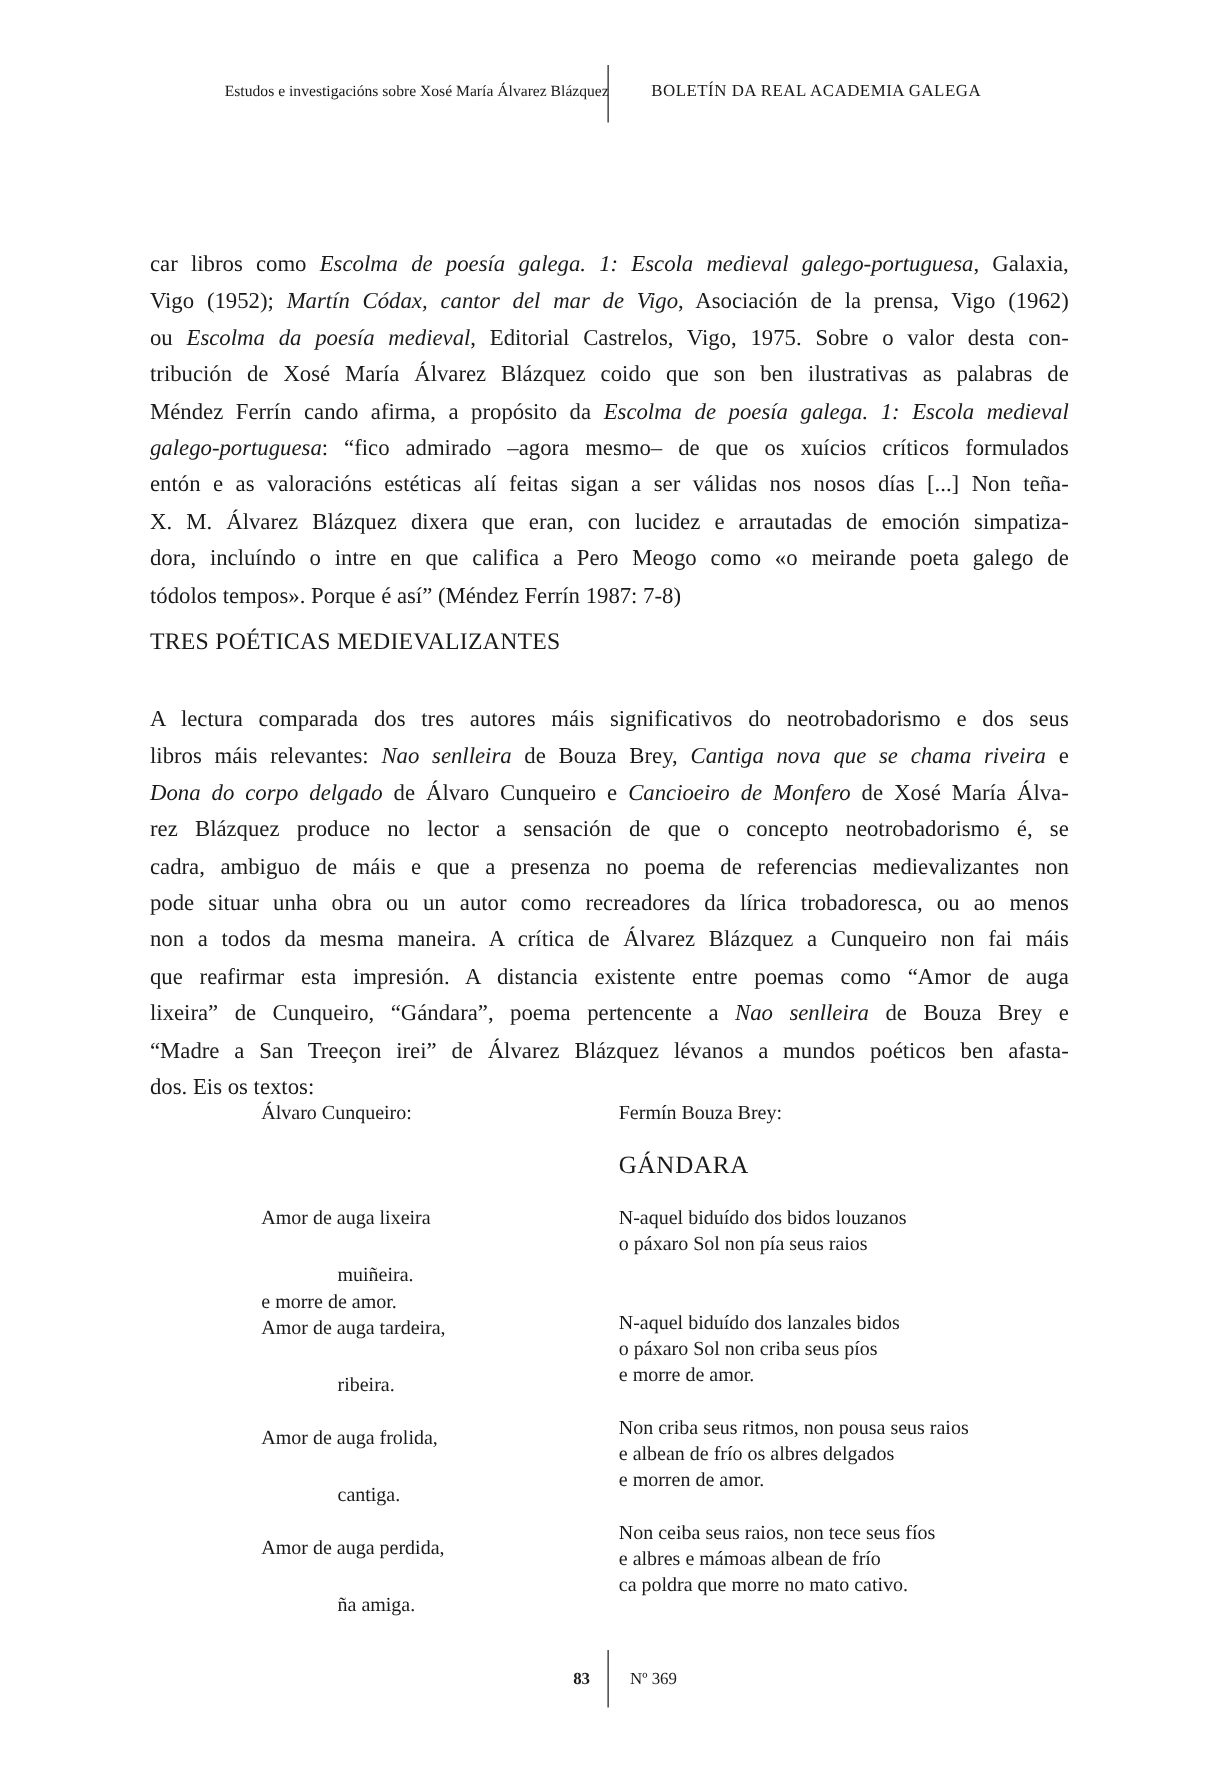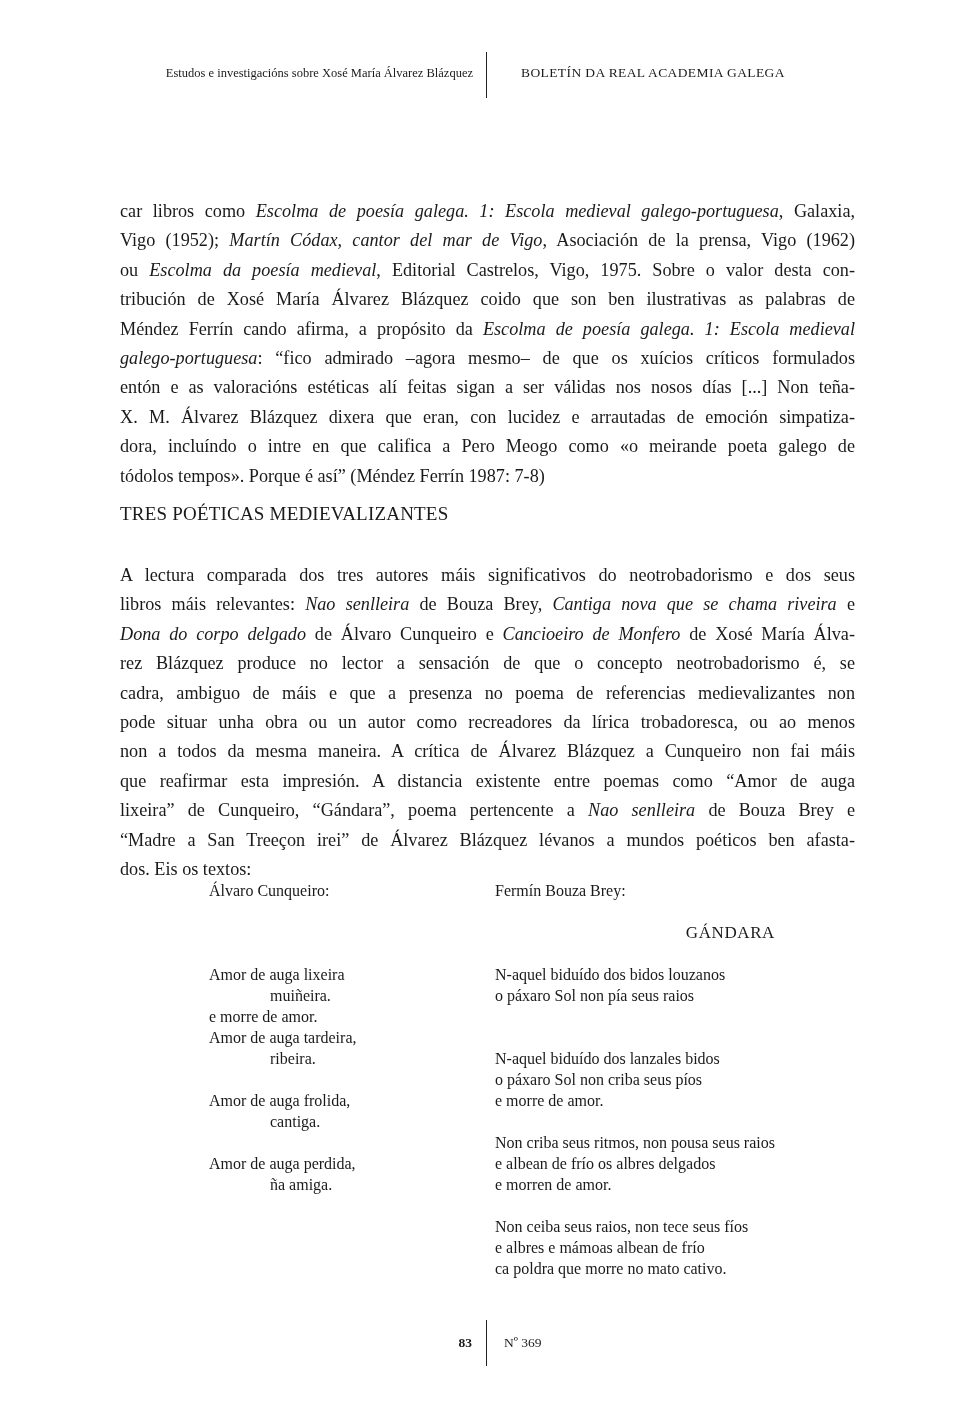--- a/index.html
+++ b/index.html
@@ -1,35 +1,35 @@
 <!DOCTYPE html>
 <html><head>
   <meta charset="utf-8">
   <style>
     html, body { margin: 0; padding: 0; background: #ffffff; }
     body { width: 975px; height: 1417px; position: relative; overflow: hidden; color: #1a1a1a; font-family: "Liberation Serif", serif; }
     .header { position: absolute; top: 52px; left: 0; width: 975px; height: 48px; }
-    .header .left { position: absolute; right: 502px; top: 14px; font-size: 12.5px; white-space: nowrap; }
+    .header .left { position: absolute; right: 488px; top: 14px; font-size: 12.5px; white-space: nowrap; }
     .header .divider { position: absolute; left: 486px; top: 0; width: 1px; height: 46px; background: #222; }
     .header .right { position: absolute; left: 521px; top: 13px; font-size: 13.5px; letter-spacing: 0.4px; white-space: nowrap; }
     .body-text { position: absolute; left: 120px; width: 735px; font-size: 18.2px; line-height: 29.4px; text-align: justify; }
     .body-text .ln { display: block; text-align: justify; text-align-last: justify; white-space: nowrap; height: 29.4px; }
     .body-text .ln.last { text-align-last: left; }
     .para1 { top: 157px; margin-top: 40px; }
     .section-title { position: absolute; left: 120px; top: 503px; font-size: 19px; letter-spacing: 0.2px; }
     .para2 { top: 537px; margin-top: 24px; }
     em { font-style: italic; }
     .poems { position: absolute; top: 880px; left: 0; width: 975px; font-size: 16px; line-height: 21px; }
     .poem-col { position: absolute; }
     .col-left { left: 209px; }
     .col-right { left: 495px; }
     .poem-line { display: block; white-space: nowrap; height: 21px; }
-    .indent { padding-left: 61px; }
+    .indent { padding-left: 61px; margin-top: 25px; }
     .gap { display: block; height: 21px; }
-    .poem-title { font-size: 17px; letter-spacing: 0.6px; text-align: right; }
+    .poem-title { font-size: 20px; letter-spacing: 0.6px; }
     .footer { position: absolute; top: 1320px; left: 0; width: 975px; height: 50px; font-family: Liberation Serif, serif; }
     .footer .divider { position: absolute; left: 486px; top: 0; width: 1px; height: 46px; background: #222; }
     .footer .page { position: absolute; right: 503px; top: 15px; font-size: 13.5px; font-weight: bold; }
     .footer .issue { position: absolute; left: 504px; top: 15px; font-size: 13.5px; text-align: center; }
   </style>
 </head>
 <body>
 
 <div class="header">
   <span class="left">Estudos e investigacións sobre Xosé María Álvarez Blázquez</span>

